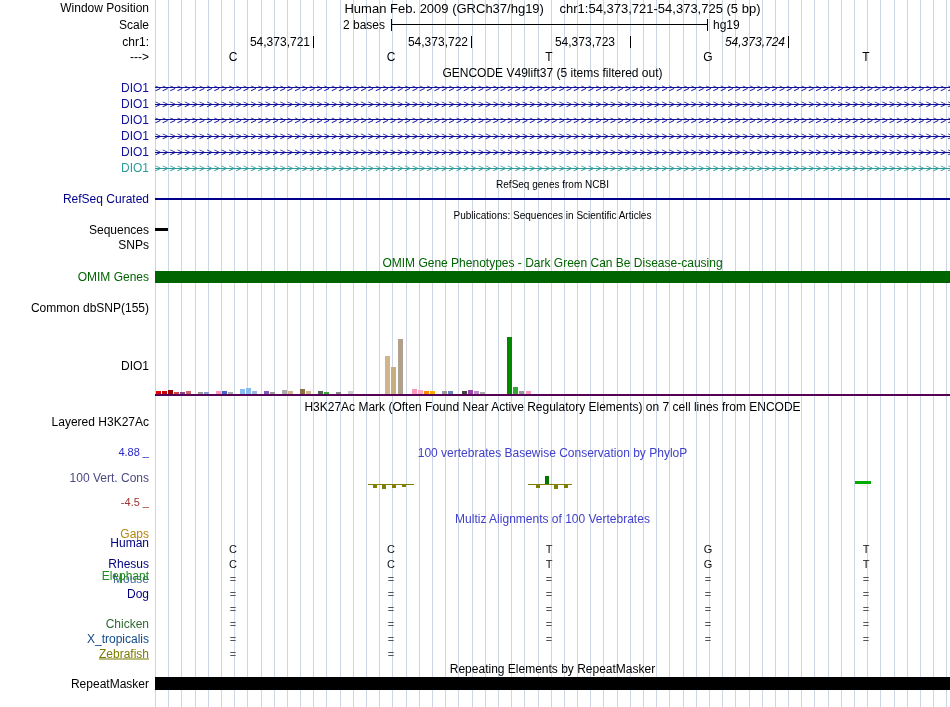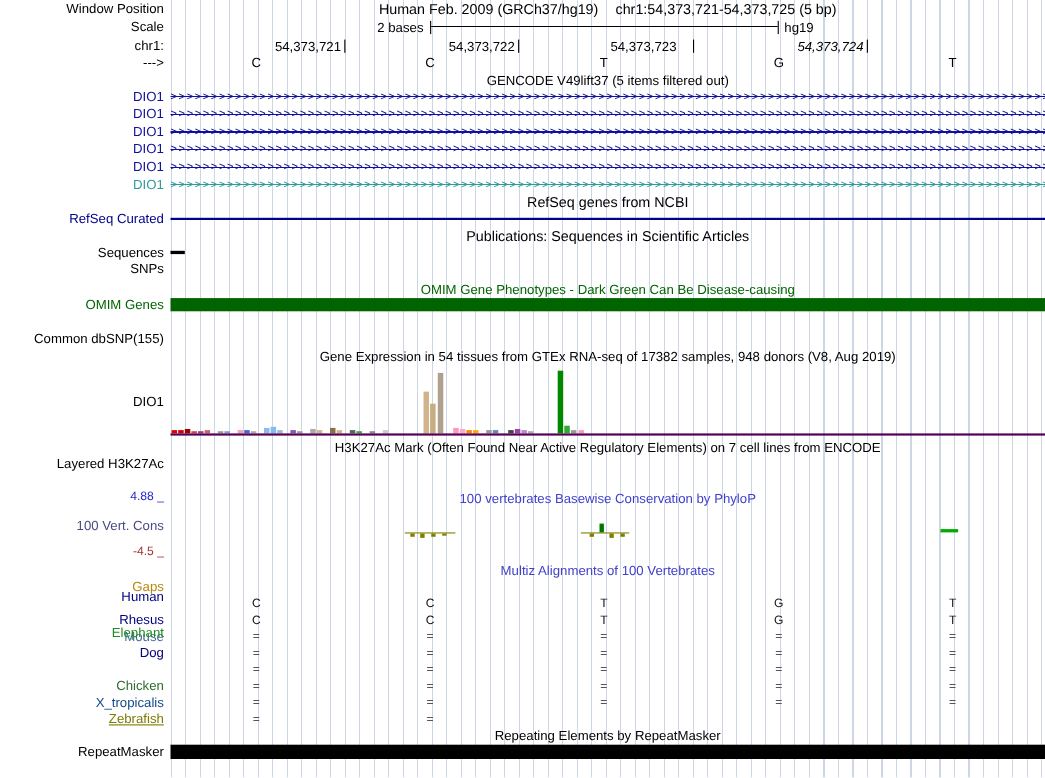--- a/index.html
+++ b/index.html
@@ -6,21 +6,21 @@
   html,body { background:#fff; font-family:"Liberation Sans", sans-serif; }
   #browser { position:relative; width:950px; height:707px; background:#fff; overflow:hidden; }
   #labels { position:absolute; left:0; top:0; width:152px; height:707px; background:#fff; z-index:2; }
   #panel  { position:absolute; left:155px; top:0; width:795px; height:707px;
             background-image:repeating-linear-gradient(to right, #ccd6e4 0 1px, transparent 1px 13.19px); }
   .lbl { position:absolute; right:3px; font-size:12px; line-height:13px; white-space:nowrap;
          transform:translateY(-50%); color:#000; }
   .lbl.sm { font-size:11px; }
   .ctitle { position:absolute; left:0; width:100%; text-align:center; white-space:nowrap;
             transform:translateY(-50%); font-size:12px; color:#000; }
-  .ctitle.small { font-size:13px; }
+  .ctitle.small { font-size:10px; }
   .hdr { position:absolute; left:0; width:100%; text-align:center; white-space:nowrap;
          transform:translateY(-50%); font-size:13px; color:#000; }
   .hdr span { padding:0 6px; }
   .tx-row { position:absolute; left:0; width:100%; height:13px; transform:translateY(-50%);
             overflow:hidden; white-space:nowrap; font-size:10px; line-height:13px; letter-spacing:1.5px;
             background-image:linear-gradient(to bottom, transparent 6px, currentColor 6px, currentColor 7px, transparent 7px); }
   .base { position:absolute; width:26px; text-align:center; transform:translate(-50%,-50%); font-size:12px; color:#000; }
   .aln  { position:absolute; width:26px; text-align:center; transform:translate(-50%,-50%); font-size:11px; }
   .tick { position:absolute; width:1px; height:12px; background:#000; }
   .rnum { position:absolute; width:92px; text-align:right; transform:translateY(-50%); font-size:12px; color:#000; }
@@ -109,21 +109,20 @@
     <div class="ctitle small" style="top:184px">RefSeq genes from NCBI</div>
     <div class="hline" style="top: 198px; height: 2px; background: rgb(0, 0, 139);"></div>
 
     <div class="ctitle small" style="top:215px">Publications: Sequences in Scientific Articles</div>
     <div style="position:absolute;left:0;top:228px;width:13px;height:3px;background:#000"></div>
 
     <div class="ctitle" style="top: 263px; color: rgb(0, 100, 0);">OMIM Gene Phenotypes - Dark Green Can Be Disease-causing</div>
     <div class="hline" style="top: 271px; height: 12px; background: rgb(0, 100, 0);"></div>
 
 
-    <div class="ctitle" style="top:324px">Gene Expression in 54 tissues from GTEx RNA-seq of 17382 samples, 948 donors (V8, Aug 2019)</div>
     <div id="gtex-bars">
         <div class="gbar" style="left: 1px; width: 5px; height: 3px; background: rgb(224, 0, 0);"></div>
         <div class="gbar" style="left: 7px; width: 5px; height: 3px; background: rgb(204, 0, 0);"></div>
         <div class="gbar" style="left: 13px; width: 5px; height: 4px; background: rgb(153, 0, 0);"></div>
         <div class="gbar" style="left: 19px; width: 5px; height: 2px; background: rgb(204, 68, 68);"></div>
         <div class="gbar" style="left: 25px; width: 5px; height: 2px; background: rgb(136, 68, 136);"></div>
         <div class="gbar" style="left: 31px; width: 5px; height: 3px; background: rgb(204, 102, 102);"></div>
         <div class="gbar" style="left: 43px; width: 5px; height: 2px; background: rgb(153, 153, 153);"></div>
         <div class="gbar" style="left: 49px; width: 5px; height: 2px; background: rgb(136, 153, 204);"></div>
         <div class="gbar" style="left: 61px; width: 5px; height: 3px; background: rgb(255, 153, 187);"></div>

